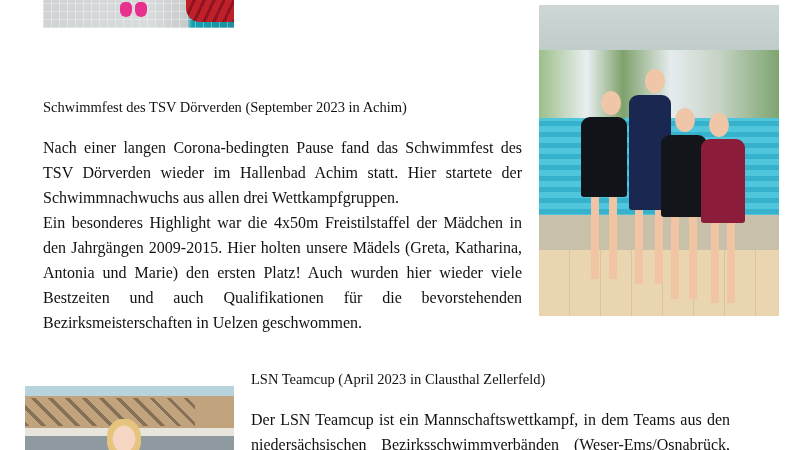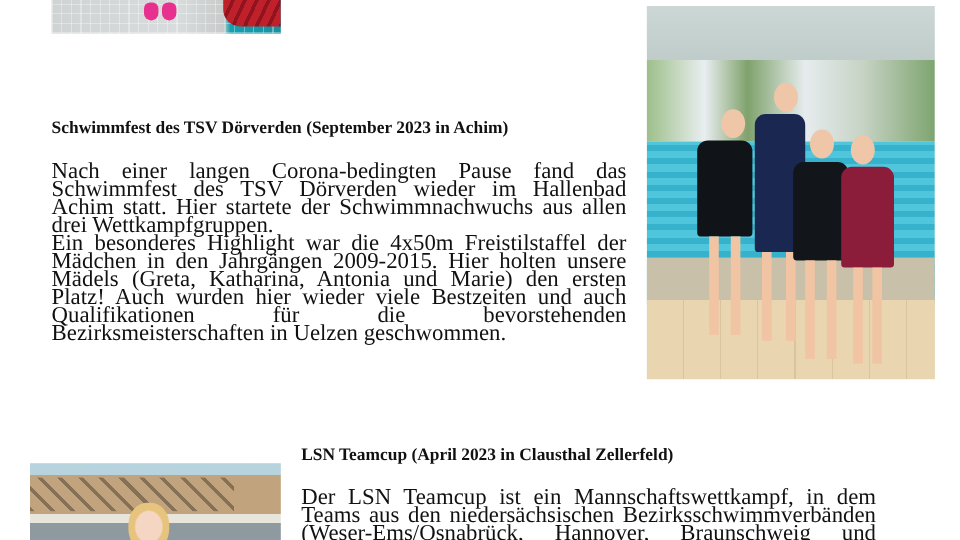--- a/index.html
+++ b/index.html
@@ -1,20 +1,20 @@
 <!DOCTYPE html>
 <html><head>
   <meta charset="utf-8">
   <style>
     html, body { margin:0; padding:0; }
     body { width:800px; height:450px; overflow:hidden; background:#ffffff; position:relative;
            font-family:"Liberation Serif", serif; color:#111; }
     .abs { position:absolute; }
-    .heading { font-weight:bold; font-size:14.5px; white-space:nowrap; }
-    .para { font-size:19px; line-height:15px; text-align:justify; }
+    .heading { font-weight:normal; font-size:14.5px; white-space:nowrap; }
+    .para { font-size:16px; line-height:25px; text-align:justify; }
     .para p { margin:0; text-align-last:left; }
     .photo { overflow:hidden; }
 
     
     #photo-top { left:43px; top:0; width:191px; height:28px;
       background:linear-gradient(90deg,#cfd3d4 0%,#d8dcdc 55%,#c9cbcb 75%,#14a1b0 78%,#1a8fa0 100%); }
     #photo-top .lane { position:absolute; left:143px; top:0; width:48px; height:22px;
       background:repeating-linear-gradient(115deg,#c0202a 0 6px,#8f1420 6px 9px); border-radius:0 0 0 14px; }
     #photo-top .shoe { position:absolute; top:2px; width:12px; height:15px; background:#e8318f; border-radius:5px 5px 6px 6px; }
     #photo-top .grid { position:absolute; inset:0;

